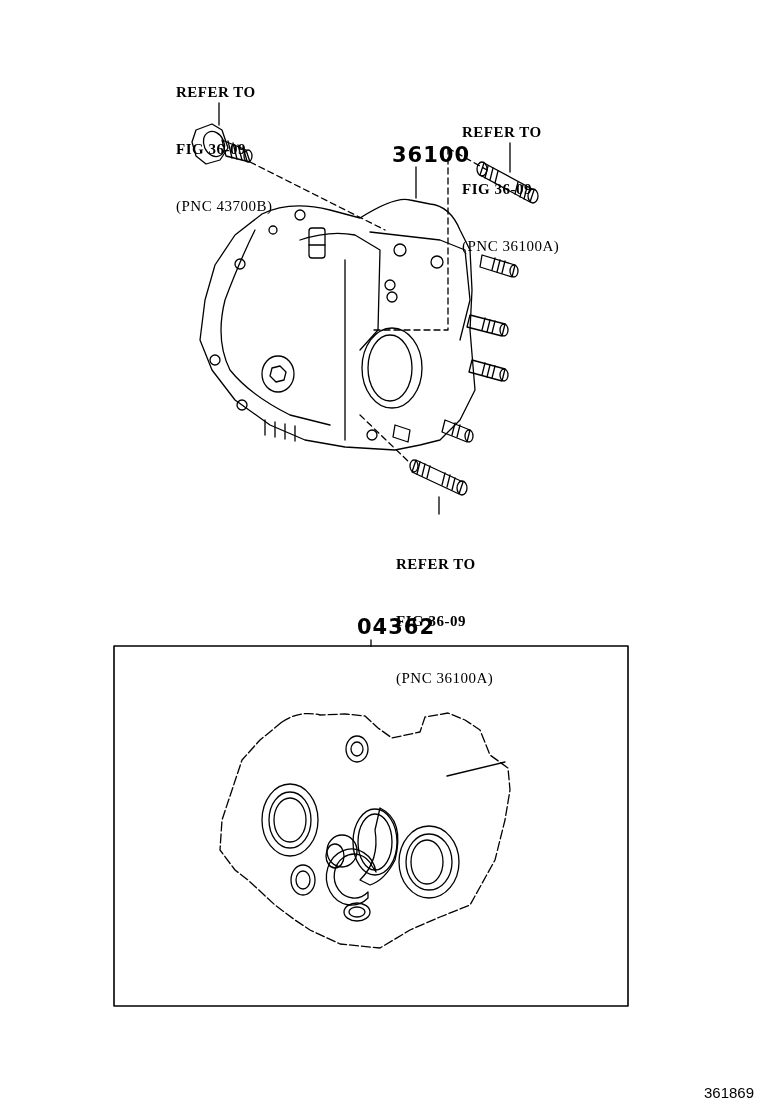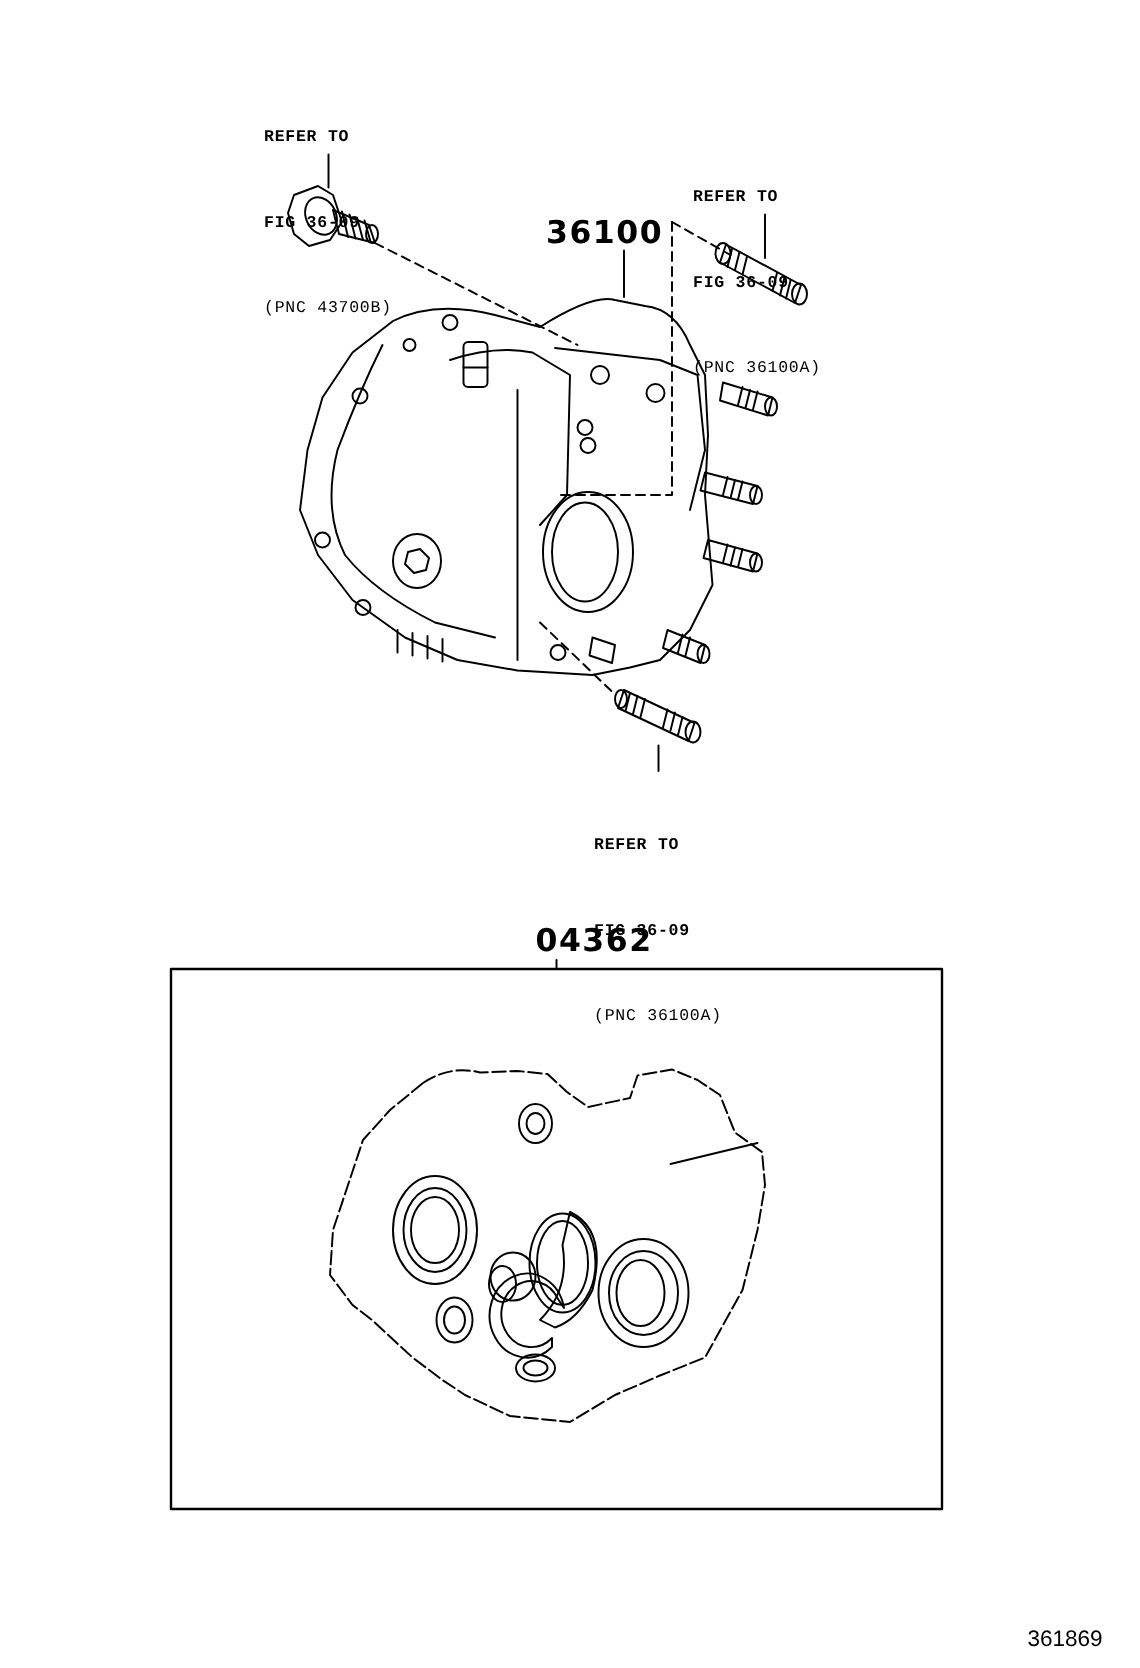--- a/index.html
+++ b/index.html
@@ -1,20 +1,20 @@
 <!DOCTYPE html>
 <html><head>
 <meta charset="utf-8">
 <style>
   html, body { margin:0; padding:0; background:#ffffff; }
   body { width:760px; height:1112px; position:relative; overflow:hidden; font-family:"DejaVu Sans Mono","Liberation Mono",monospace; color:#000; }
-  .label { position:absolute; font-family:Liberation Mono, monospace; font-size:11px; font-weight:bold; line-height:19px; white-space:pre; letter-spacing:0.5px; }
+  .label { position:absolute; font-family:Liberation Serif, serif; font-size:15px; font-weight:bold; line-height:19px; white-space:pre; letter-spacing:0.5px; }
   .label .paren { font-weight:normal; }
   .pnc { position:absolute; font-family:"DejaVu Sans","Liberation Sans",sans-serif; font-size:21px; font-weight:bold; letter-spacing:1px; }
-  .figno { position:absolute; font-family:"Liberation Sans","DejaVu Sans",sans-serif; font-size:15px; }
+  .figno { position:absolute; font-family:"Liberation Sans","DejaVu Sans",sans-serif; font-size:15px;margin-left:19px; }
   svg.art { position:absolute; left:0; top:0; }
 </style>
 </head>
 <body>
 
 <svg class="art" width="760" height="1112" viewBox="0 0 760 1112" fill="none" stroke="#000" stroke-width="1.3" stroke-linejoin="round" stroke-linecap="round">
 
   <g>
     <line x1="219" y1="103" x2="219" y2="125"></line>
     <line x1="510" y1="143" x2="510" y2="172"></line>
@@ -140,16 +140,16 @@
   <div>FIG 36-09</div>
   <div class="paren">(PNC 36100A)</div>
 </div>
 
 <div class="label" style="left:396px;top:517px;">
   <div>REFER TO</div>
   <div>FIG 36-09</div>
   <div class="paren">(PNC 36100A)</div>
 </div>
 
-<div class="pnc" style="left:364px;top:143px;">36100</div>
+<div class="pnc" style="left:392px;top:143px;">36100</div>
 <div class="pnc" style="left:357px;top:615px;">04362</div>
 
 <div class="figno" style="left:685px;top:1084px;">361869</div>
 
 </body></html>

